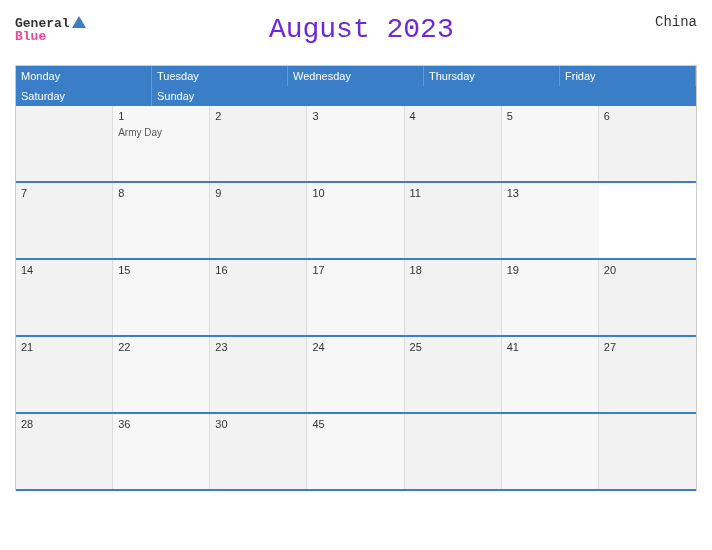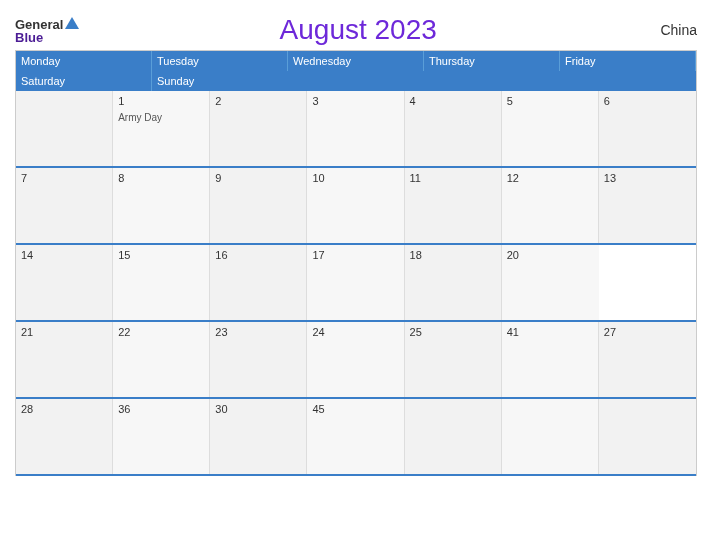--- a/index.html
+++ b/index.html
@@ -12,40 +12,40 @@
     }
     .page {
       width: 712px;
       height: 550px;
       background: #fff;
       padding: 10px 15px;
     }
     
     .header {
       display: flex;
-      align-items: center;
       justify-content: space-between;
-      margin-bottom: 0;
+      margin-bottom: 16px;
       padding: 4px 0;
+      font-family: Liberation Mono, monospace;
     }
     .logo {
       display: flex;
       align-items: center;
       gap: 2px;
     }
     .logo-text-general {
       font-size: 13px;
       font-weight: bold;
       color: #333;
       line-height: 1;
     }
     .logo-text-blue {
       font-size: 13px;
       font-weight: bold;
-      color: #4c1d95;
+      color: #ec4899;
       line-height: 1;
     }
     .logo-triangle {
       width: 0;
       height: 0;
       border-left: 7px solid transparent;
       border-right: 7px solid transparent;
       border-bottom: 12px solid #3a7ec8;
       margin-left: 2px;
       margin-bottom: 2px;
@@ -189,41 +189,41 @@
           <div class="day-cell">
             <span class="day-num">9</span>
           </div>
           <div class="day-cell">
             <span class="day-num">10</span>
           </div>
           <div class="day-cell">
             <span class="day-num">11</span>
           </div>
           <div class="day-cell">
-            <span class="day-num">12</span>
-          </div>
-          <div class="day-cell">
             <span class="day-num">13</span>
           </div>
         </div>
         <div class="week-row">
           <div class="day-cell">
             <span class="day-num">14</span>
           </div>
           <div class="day-cell">
             <span class="day-num">15</span>
           </div>
           <div class="day-cell">
             <span class="day-num">16</span>
           </div>
           <div class="day-cell">
             <span class="day-num">17</span>
           </div>
           <div class="day-cell">
             <span class="day-num">18</span>
+          </div>
+          <div class="day-cell">
+            <span class="day-num">19</span>
           </div>
           <div class="day-cell">
             <span class="day-num">20</span>
           </div>
         </div>
         <div class="week-row">
           <div class="day-cell">
             <span class="day-num">21</span>
           </div>
           <div class="day-cell">

